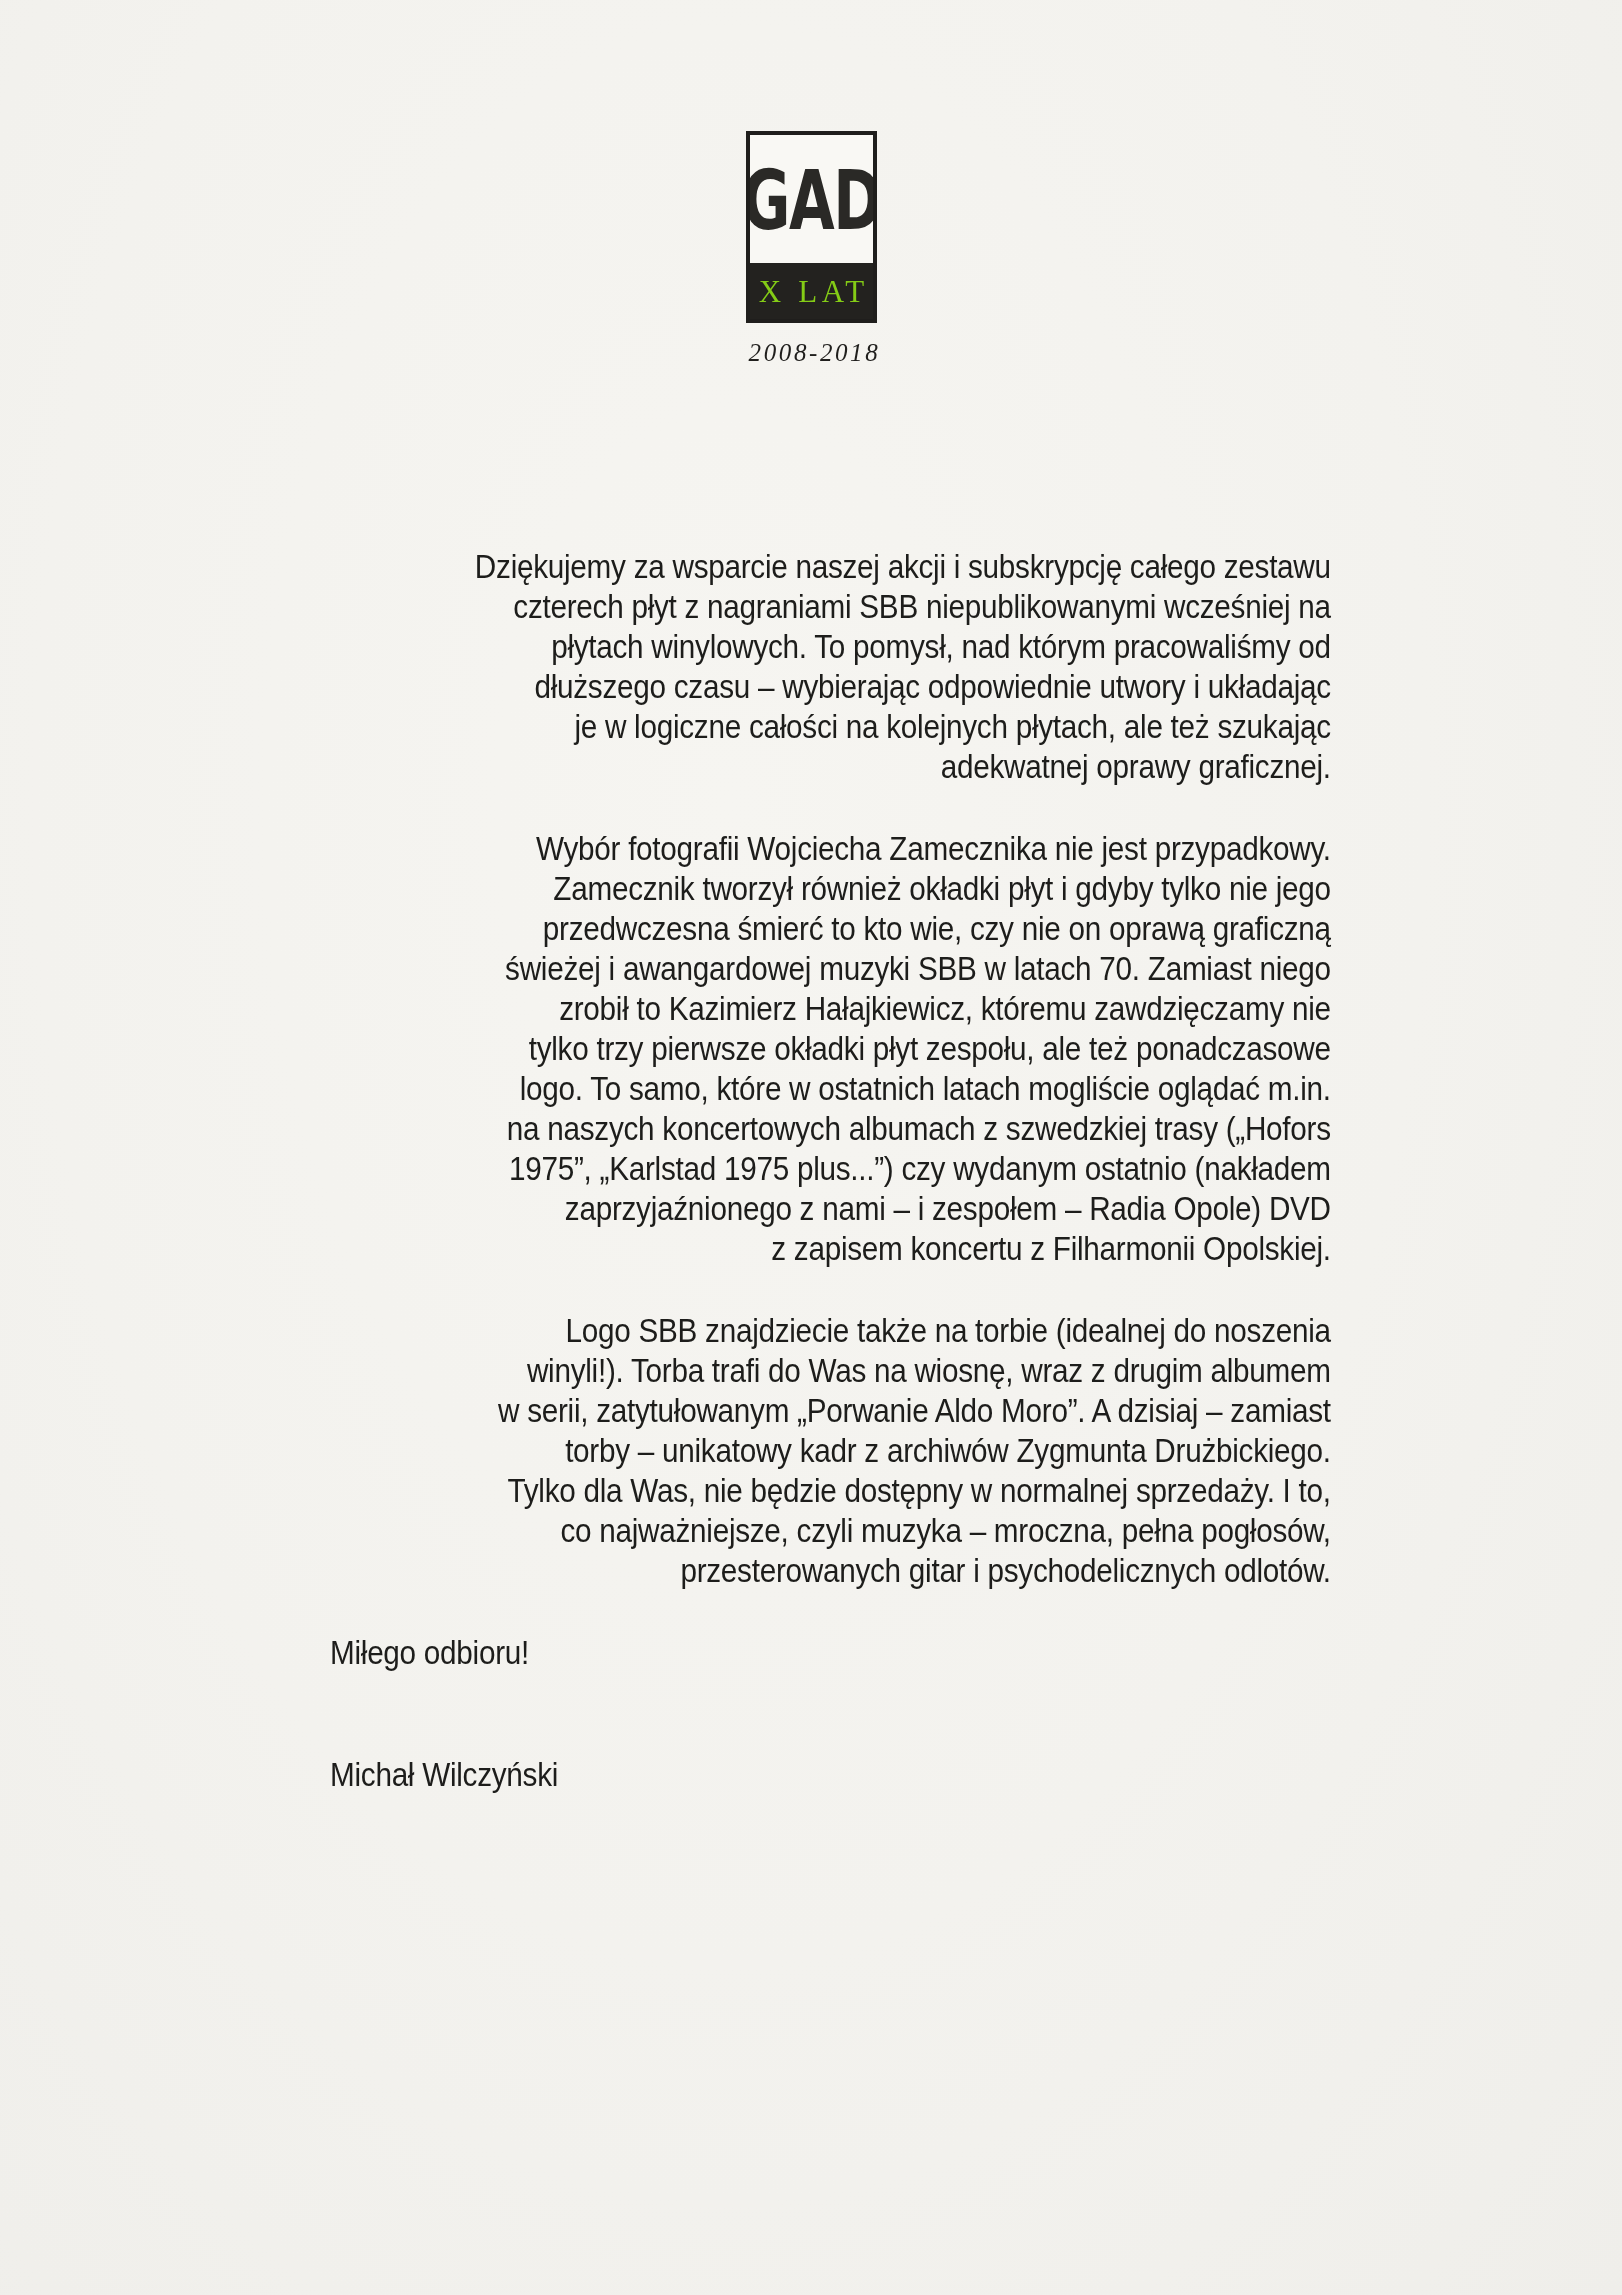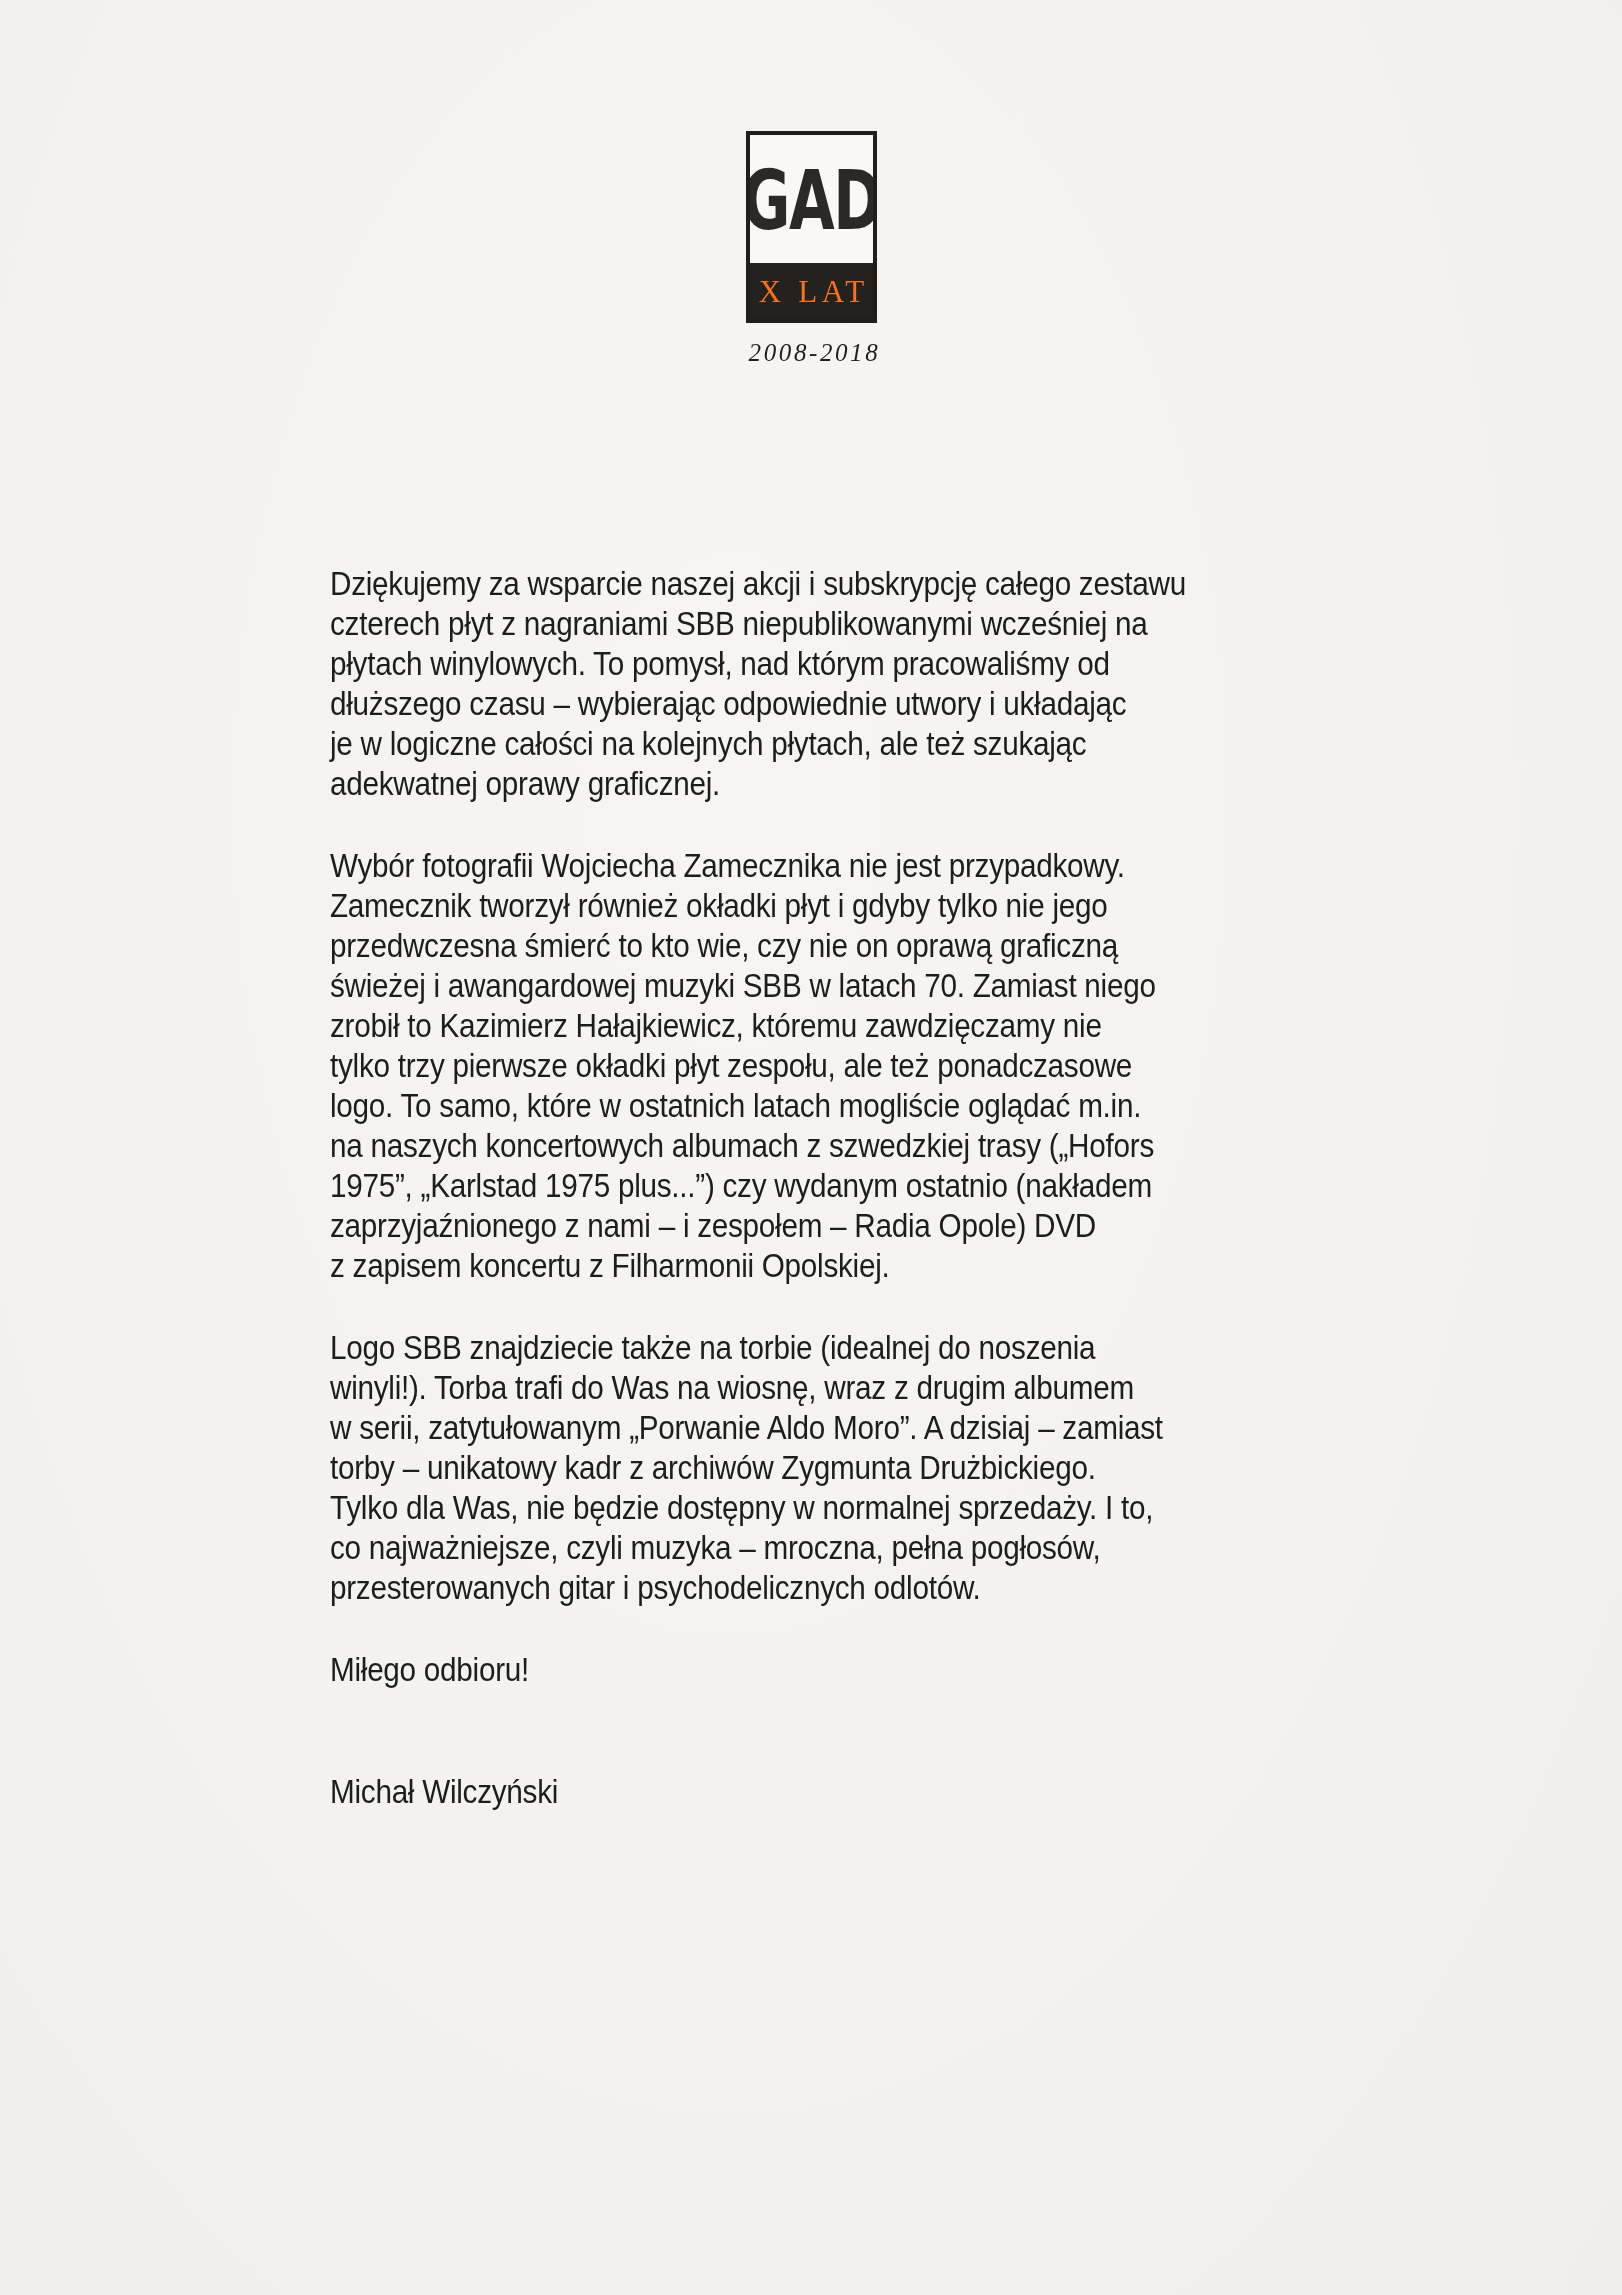--- a/index.html
+++ b/index.html
@@ -63,21 +63,21 @@
     background: #23221f;
     display: flex;
     align-items: center;
     justify-content: center;
   }
   .logo-band span {
     font-family: "Liberation Serif", serif;
     font-size: 31px;
     letter-spacing: 4.6px;
     padding-left: 4.6px; 
-    color: #f97316;
+    color: #84cc16;
     line-height: 1;
   }
   .logo-years {
     margin-top: 15.7px;
     font-family: "Liberation Serif", serif;
     font-size: 25px;
     letter-spacing: 2.6px;
     padding-left: 2.6px;
     color: #201f1d;
     white-space: nowrap;
@@ -89,21 +89,22 @@
     position: absolute;
     left: 330px;
     top: 547px;
     width: 1112px;
     font-size: 33px;
     line-height: 40px;
     letter-spacing: -0.3px;
     color: #1d1d1b;
   }
   .para {
-    margin: 17px 0 42px 0;
+    margin: 0 0 42px 0;
+    text-align: right;
   }
   .line {
     white-space: nowrap;
     transform: scaleX(0.9);
     transform-origin: 0 50%;
     height: 40px;
   }
   .closing, .signature {
     white-space: nowrap;
     transform: scaleX(0.9);

